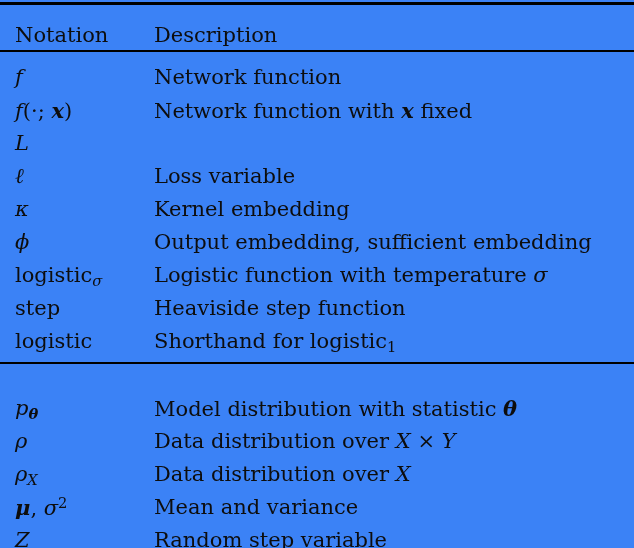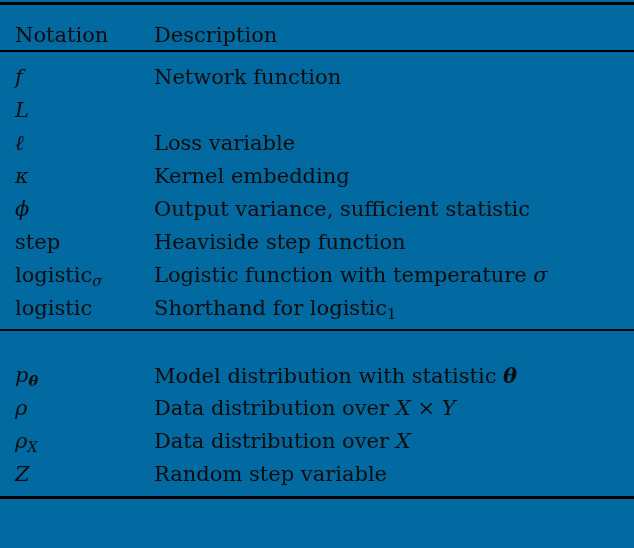--- a/index.html
+++ b/index.html
@@ -4,21 +4,21 @@
 <style>
   html, body {
     margin: 0;
     padding: 0;
     background: #ffffff;
   }
   .page {
     position: relative;
     width: 634px;
     height: 548px;
-    background: #0369a1;
+    background: #3b82f6;
     overflow: hidden;
     font-family: "DejaVu Serif", "Liberation Serif", serif;
     font-size: 21px;
     color: #0d0d0d;
   }
   .rule {
     width: 634px;
     background: #000000;
   }
   .rule.thick { height: 3px; }
@@ -79,41 +79,45 @@
   </div>
 
   <div class="rule thin"></div>
 
   <div class="section-a" id="section-0">
       <div class="row">
         <div class="col1"><span class="seg it">f</span></div>
         <div class="col2"><span class="seg rm">Network function</span></div>
       </div>
       <div class="row">
+        <div class="col1"><span class="seg it">f</span><span class="seg rm">(</span><span class="seg rm">·</span><span class="seg rm">; </span><span class="seg bi">x</span><span class="seg rm">)</span></div>
+        <div class="col2"><span class="seg rm">Network function with </span><span class="seg bi">x</span><span class="seg rm"> fixed</span></div>
+      </div>
+      <div class="row">
         <div class="col1"><span class="seg it">L</span></div>
       </div>
       <div class="row">
         <div class="col1"><span class="seg it">ℓ</span></div>
         <div class="col2"><span class="seg rm">Loss variable</span></div>
       </div>
       <div class="row">
         <div class="col1"><span class="seg it">κ</span></div>
         <div class="col2"><span class="seg rm">Kernel embedding</span></div>
       </div>
       <div class="row">
         <div class="col1"><span class="seg it">ϕ</span></div>
-        <div class="col2"><span class="seg rm">Output variance, sufficient statistic</span></div>
+        <div class="col2"><span class="seg rm">Output embedding, sufficient embedding</span></div>
+      </div>
+      <div class="row">
+        <div class="col1"><span class="seg rm">logistic</span><sub class="seg it">σ</sub></div>
+        <div class="col2"><span class="seg rm">Logistic function with temperature </span><span class="seg it">σ</span></div>
       </div>
       <div class="row">
         <div class="col1"><span class="seg rm">step</span></div>
         <div class="col2"><span class="seg rm">Heaviside step function</span></div>
-      </div>
-      <div class="row">
-        <div class="col1"><span class="seg rm">logistic</span><sub class="seg it">σ</sub></div>
-        <div class="col2"><span class="seg rm">Logistic function with temperature </span><span class="seg it">σ</span></div>
       </div>
       <div class="row">
         <div class="col1"><span class="seg rm">logistic</span></div>
         <div class="col2"><span class="seg rm">Shorthand for logistic</span><sub class="seg rm">1</sub></div>
       </div>
     </div>
 
   <div class="spacer4"></div>
   <div class="rule thin"></div>
 
@@ -124,20 +128,24 @@
       </div>
       <div class="row">
         <div class="col1"><span class="seg it">ρ</span></div>
         <div class="col2"><span class="seg rm">Data distribution over </span><span class="seg cal">X</span><span class="seg rm"> × </span><span class="seg cal">Y</span></div>
       </div>
       <div class="row">
         <div class="col1"><span class="seg it">ρ</span><sub class="seg cal">X</sub></div>
         <div class="col2"><span class="seg rm">Data distribution over </span><span class="seg cal">X</span></div>
       </div>
       <div class="row">
+        <div class="col1"><span class="seg bi">μ</span><span class="seg rm">, </span><span class="seg it">σ</span><sup class="seg rm">2</sup></div>
+        <div class="col2"><span class="seg rm">Mean and variance</span></div>
+      </div>
+      <div class="row">
         <div class="col1"><span class="seg it">Z</span></div>
         <div class="col2"><span class="seg rm">Random step variable</span></div>
       </div>
     </div>
 
   <div class="spacer5"></div>
   <div class="rule thick"></div>
 </div>
 
 </body></html>

